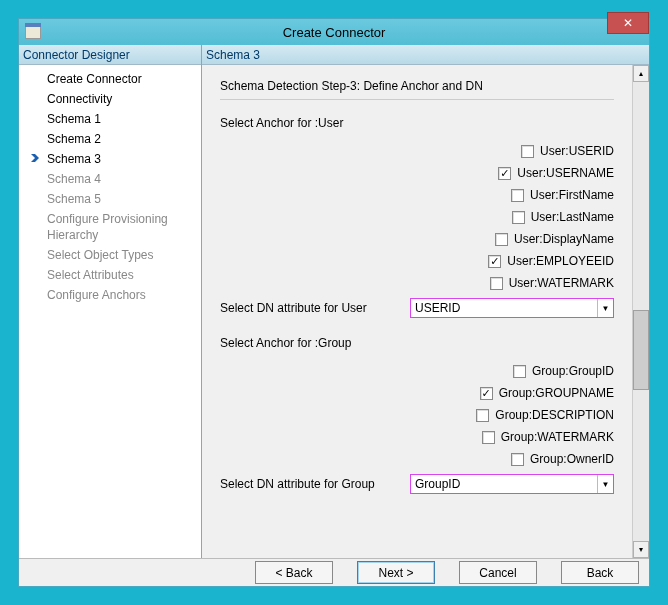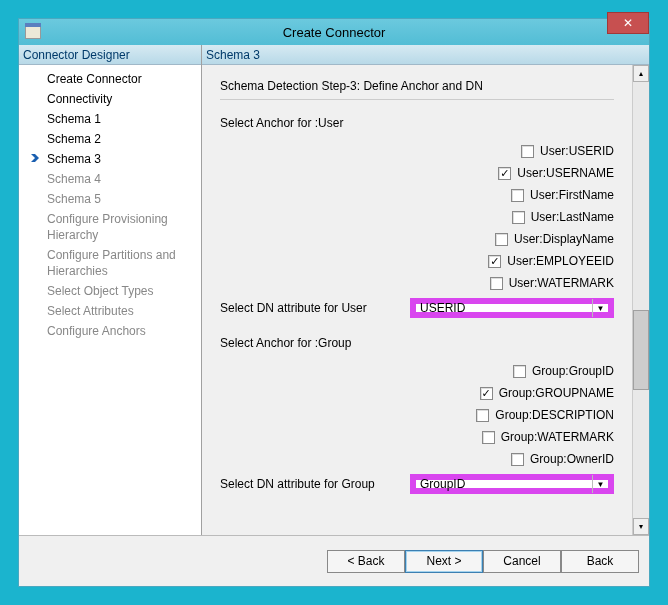--- a/index.html
+++ b/index.html
@@ -164,21 +164,21 @@
   .dn-row {
     display: flex;
     align-items: center;
     margin-top: 2px;
     margin-bottom: 18px;
   }
   .dn-label { flex: 0 0 190px; }
   .dn-select {
     flex: 1;
     height: 20px;
-    border: 6px solid #d946ef;
+    border: 1px solid #d946ef;
     background: #fff;
     display: flex;
     align-items: center;
     justify-content: space-between;
     padding-left: 4px;
   }
   .dn-arrow {
     width: 16px;
     height: 18px;
     border-left: 1px solid #bbb;
@@ -207,27 +207,27 @@
   .vs-track { flex: 1; position: relative; }
   .vs-thumb {
     position: absolute;
     left: 0; right: 0;
     top: 228px;
     height: 80px;
     background: #cdcdcd;
     border: 1px solid #a0a0a0;
   }
   .button-bar {
-    height: 51px;
+    height: 28px;
     border-top: 1px solid #bbb;
     display: flex;
     align-items: center;
     justify-content: flex-end;
     padding: 0 10px;
-    gap: 0;
+    gap: 24px;
     background: #f0f0f0;
   }
   .btn {
     width: 78px;
     height: 23px;
     border: 1px solid #888;
     background: #f5f5f5;
     display: flex;
     align-items: center;
     justify-content: center;
@@ -257,21 +257,20 @@
       <div class="panel-header">Connector Designer</div>
       <div class="nav-list">
         <div class="nav-item">Create Connector</div>
         <div class="nav-item">Connectivity</div>
         <div class="nav-item">Schema 1</div>
         <div class="nav-item">Schema 2</div>
         <div class="nav-item current">Schema 3</div>
         <div class="nav-item disabled">Schema 4</div>
         <div class="nav-item disabled">Schema 5</div>
         <div class="nav-item disabled">Configure Provisioning Hierarchy</div>
-        <div class="nav-item disabled">Configure Partitions and Hierarchies</div>
         <div class="nav-item disabled">Select Object Types</div>
         <div class="nav-item disabled">Select Attributes</div>
         <div class="nav-item disabled">Configure Anchors</div>
       </div>
     </div>
 
     <div class="right-panel">
       <div class="panel-header">Schema 3</div>
       <div class="content-wrap">
         <div class="content-scroll">

